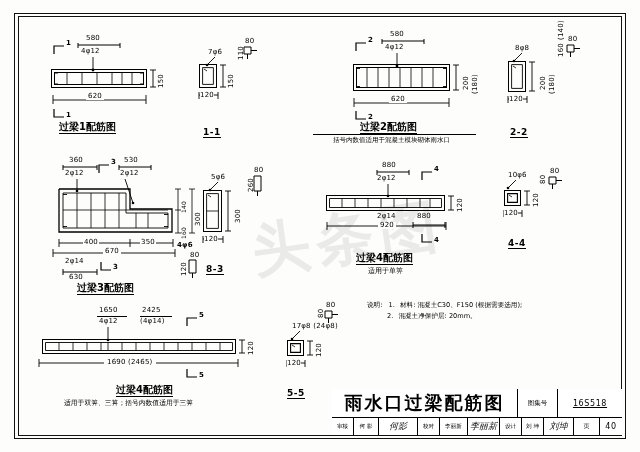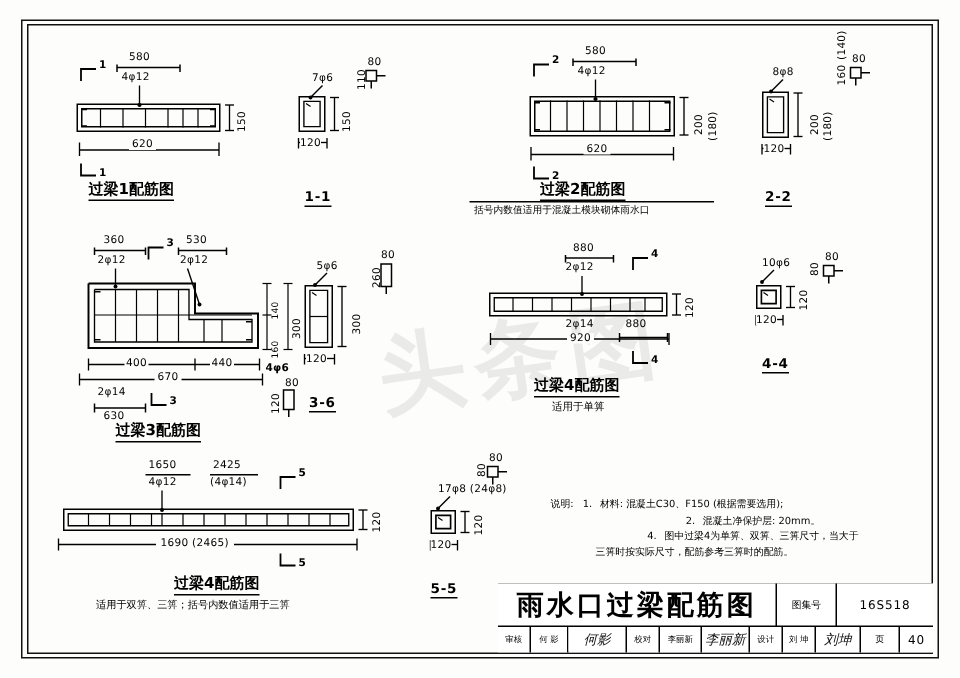--- a/index.html
+++ b/index.html
@@ -48,23 +48,23 @@
   }
   .subnote{font-size:6.5px;}
   
   .bx{position:absolute;border:1px solid #000;box-sizing:border-box;}
   .bx2{position:absolute;border:1.3px solid #000;box-sizing:border-box;}
   .ln{position:absolute;background:#000;}
   .hl{height:1px;}
   svg{position:absolute;overflow:visible;}
   svg line,svg path,svg rect,svg polyline{vector-effect:non-scaling-stroke;}
   
-  .notes{position:absolute;font-size:6.6px;line-height:1.62;margin-top:31px;}
+  .notes{position:absolute;font-size:6.6px;line-height:1.62;}
   .notes .nl{white-space:nowrap;}
-  .notes .ind{padding-left:20px;text-align:center;}
+  .notes .ind{padding-left:20px;}
   .notes .ind2{padding-left:30px;}
   
   .tb{position:absolute;border:1px solid #000;box-sizing:border-box;background:#fff;}
   .tb-main{
     display:flex;align-items:center;justify-content:center;
     font-size:18px;font-weight:bold;letter-spacing:2px;
   }
   .tb-cell{
     display:flex;align-items:center;justify-content:center;
     font-size:6.5px;box-sizing:border-box;
@@ -209,21 +209,21 @@
       <line x1="2" y1="8" x2="97" y2="8" stroke="#000" stroke-width="0.9"></line>
       <line x1="2" y1="3" x2="2" y2="12" stroke="#000" stroke-width="0.9"></line>
       <line x1="97" y1="3" x2="97" y2="12" stroke="#000" stroke-width="0.9"></line>
     </svg>
     <div class="t dim" style="left:389px;top:96px;background:#fdfdfb;padding:0 2px;">620</div>
     <svg style="left:355px;top:110px;" width="14" height="11">
       <polyline points="1,1 1,9 11,9" fill="none" stroke="#000" stroke-width="1.2"></polyline>
     </svg>
     <div class="t dim" style="left:368px;top:114px;font-weight:bold;">2</div>
     <div class="t cap" style="left:360px;top:122px;">过梁2配筋图</div>
-    <div class="t subnote" style="left:316px;top:137px;">括号内数值适用于混凝土模块砌体雨水口</div>
+    <div class="t subnote" style="left:333px;top:137px;">括号内数值适用于混凝土模块砌体雨水口</div>
     <div class="ln hl" style="left:313px;top:134px;width:163px;"></div>
   </div>
 
   <div>
     <div class="t dim" style="left:515px;top:45px;">8φ8</div>
     <svg style="left:512px;top:53px;" width="16" height="10">
       <line x1="10" y1="0" x2="2" y2="8" stroke="#000" stroke-width="0.9"></line>
       <circle cx="2" cy="8" r="1.3" fill="#000"></circle>
     </svg>
     <div class="bx2" style="left:508px;top:61px;width:18px;height:31px;"></div>
@@ -313,21 +313,21 @@
       <line x1="15" y1="45" x2="21" y2="45" stroke="#000" stroke-width="0.8"></line>
     </svg>
 
     <svg style="left:58px;top:238px;" width="118" height="10">
       <line x1="1" y1="5" x2="115" y2="5" stroke="#000" stroke-width="0.9"></line>
       <line x1="1" y1="1" x2="1" y2="9" stroke="#000" stroke-width="0.9"></line>
       <line x1="72" y1="1" x2="72" y2="9" stroke="#000" stroke-width="0.9"></line>
       <line x1="115" y1="1" x2="115" y2="9" stroke="#000" stroke-width="0.9"></line>
     </svg>
     <div class="t dim" style="left:83px;top:239px;background:#fdfdfb;padding:0 1px;">400</div>
-    <div class="t dim" style="left:140px;top:239px;background:#fdfdfb;padding:0 1px;">440</div>
+    <div class="t dim" style="left:140px;top:239px;background:#fdfdfb;padding:0 1px;">350</div>
 
     <svg style="left:52px;top:248px;" width="126" height="10">
       <line x1="1" y1="5" x2="123" y2="5" stroke="#000" stroke-width="0.9"></line>
       <line x1="1" y1="1" x2="1" y2="9" stroke="#000" stroke-width="0.9"></line>
       <line x1="123" y1="1" x2="123" y2="9" stroke="#000" stroke-width="0.9"></line>
     </svg>
     <div class="t dim" style="left:103px;top:248px;background:#fdfdfb;padding:0 2px;">670</div>
 
     <div class="t dim" style="left:65px;top:258px;">2φ14</div>
     <svg style="left:61px;top:268px;" width="38" height="7">
@@ -375,21 +375,21 @@
       <line x1="1" y1="1" x2="1" y2="8" stroke="#000" stroke-width="0.9"></line>
       <line x1="21" y1="1" x2="21" y2="8" stroke="#000" stroke-width="0.9"></line>
     </svg>
     <div class="t dim" style="left:204px;top:236px;background:#fdfdfb;">120</div>
     <div class="t dim rot" style="left:248px;top:192px;">260</div>
     <div class="t dim" style="left:254px;top:167px;">80</div>
     <svg style="left:253px;top:175px;" width="14" height="22">
       <rect x="1" y="1" width="7" height="15" fill="none" stroke="#000" stroke-width="1"></rect>
       <line x1="4.5" y1="16" x2="4.5" y2="21" stroke="#000" stroke-width="1"></line>
     </svg>
-    <div class="t seccap" style="left:206px;top:265px;">3-6</div>
+    <div class="t seccap" style="left:206px;top:265px;">8-3</div>
   </div>
 
   <div>
     <div class="t dim" style="left:382px;top:162px;">880</div>
     <svg style="left:375px;top:170px;" width="36" height="7">
       <line x1="2" y1="2" x2="34" y2="2" stroke="#000" stroke-width="1"></line>
       <line x1="2" y1="0" x2="2" y2="5" stroke="#000" stroke-width="1"></line>
       <line x1="34" y1="0" x2="34" y2="5" stroke="#000" stroke-width="1"></line>
     </svg>
     <div class="t dim" style="left:377px;top:175px;">2φ12</div>
@@ -565,35 +565,28 @@
   <div class="notes" style="left:367px;top:300px;width:250px;">
     <div class="nl">
       <span>说明:</span>
       <span style="padding-left:4px;">1.</span>
       <span style="padding-left:3px;">材料: 混凝土C30、F150 (根据需要选用);</span>
     </div>
     <div class="nl ind">
       <span>2.</span>
       <span style="padding-left:3px;">混凝土净保护层: 20mm。</span>
     </div>
-    <div class="nl ind">
-      <span>4.</span>
-      <span style="padding-left:3px;">图中过梁4为单箅、双箅、三箅尺寸，当大于</span>
-    </div>
-    <div class="nl ind2">
-      <span>三箅时按实际尺寸，配筋参考三箅时的配筋。</span>
-    </div>
   </div>
 
   <div>
     <div class="tb" style="left:332px;top:389px;width:290px;height:46px;"></div>
 
     <div class="tb tb-main" style="left:332px;top:389px;width:186px;height:29px;border:none;border-right:1px solid #000;border-bottom:1px solid #000;font-family:Liberation Mono, monospace;">雨水口过梁配筋图</div>
     <div class="tb tb-cell" style="left:518px;top:389px;width:40px;height:29px;border:none;border-right:1px solid #000;border-bottom:1px solid #000;">图集号</div>
-    <div class="tb tb-cell num" style="left:558px;top:389px;width:64px;height:29px;border:none;border-bottom:1px solid #000;">16S518</div>
+    <div class="tb tb-cell num" style="left:558px;top:389px;width:64px;height:29px;border:none;border-bottom:1px solid #000;text-decoration:underline;">16S518</div>
 
     <div class="tb tb-cell" style="left:332px;top:418px;width:22px;height:17px;border:none;border-right:1px solid #000;font-size:5.6px;">审核</div>
     <div class="tb tb-cell" style="left:354px;top:418px;width:25px;height:17px;border:none;border-right:1px solid #000;font-size:5.6px;">何 影</div>
     <div class="tb tb-cell sig" style="left:379px;top:418px;width:39px;height:17px;border:none;border-right:1px solid #000;">何影</div>
     <div class="tb tb-cell" style="left:418px;top:418px;width:22px;height:17px;border:none;border-right:1px solid #000;font-size:5.6px;">校对</div>
     <div class="tb tb-cell" style="left:440px;top:418px;width:28px;height:17px;border:none;border-right:1px solid #000;font-size:5.6px;">李丽新</div>
     <div class="tb tb-cell sig" style="left:468px;top:418px;width:32px;height:17px;border:none;border-right:1px solid #000;">李丽新</div>
     <div class="tb tb-cell" style="left:500px;top:418px;width:22px;height:17px;border:none;border-right:1px solid #000;font-size:5.6px;">设计</div>
     <div class="tb tb-cell" style="left:522px;top:418px;width:22px;height:17px;border:none;border-right:1px solid #000;font-size:5.6px;">刘 坤</div>
     <div class="tb tb-cell sig" style="left:544px;top:418px;width:30px;height:17px;border:none;border-right:1px solid #000;font-family:Liberation Serif, serif;">刘坤</div>

